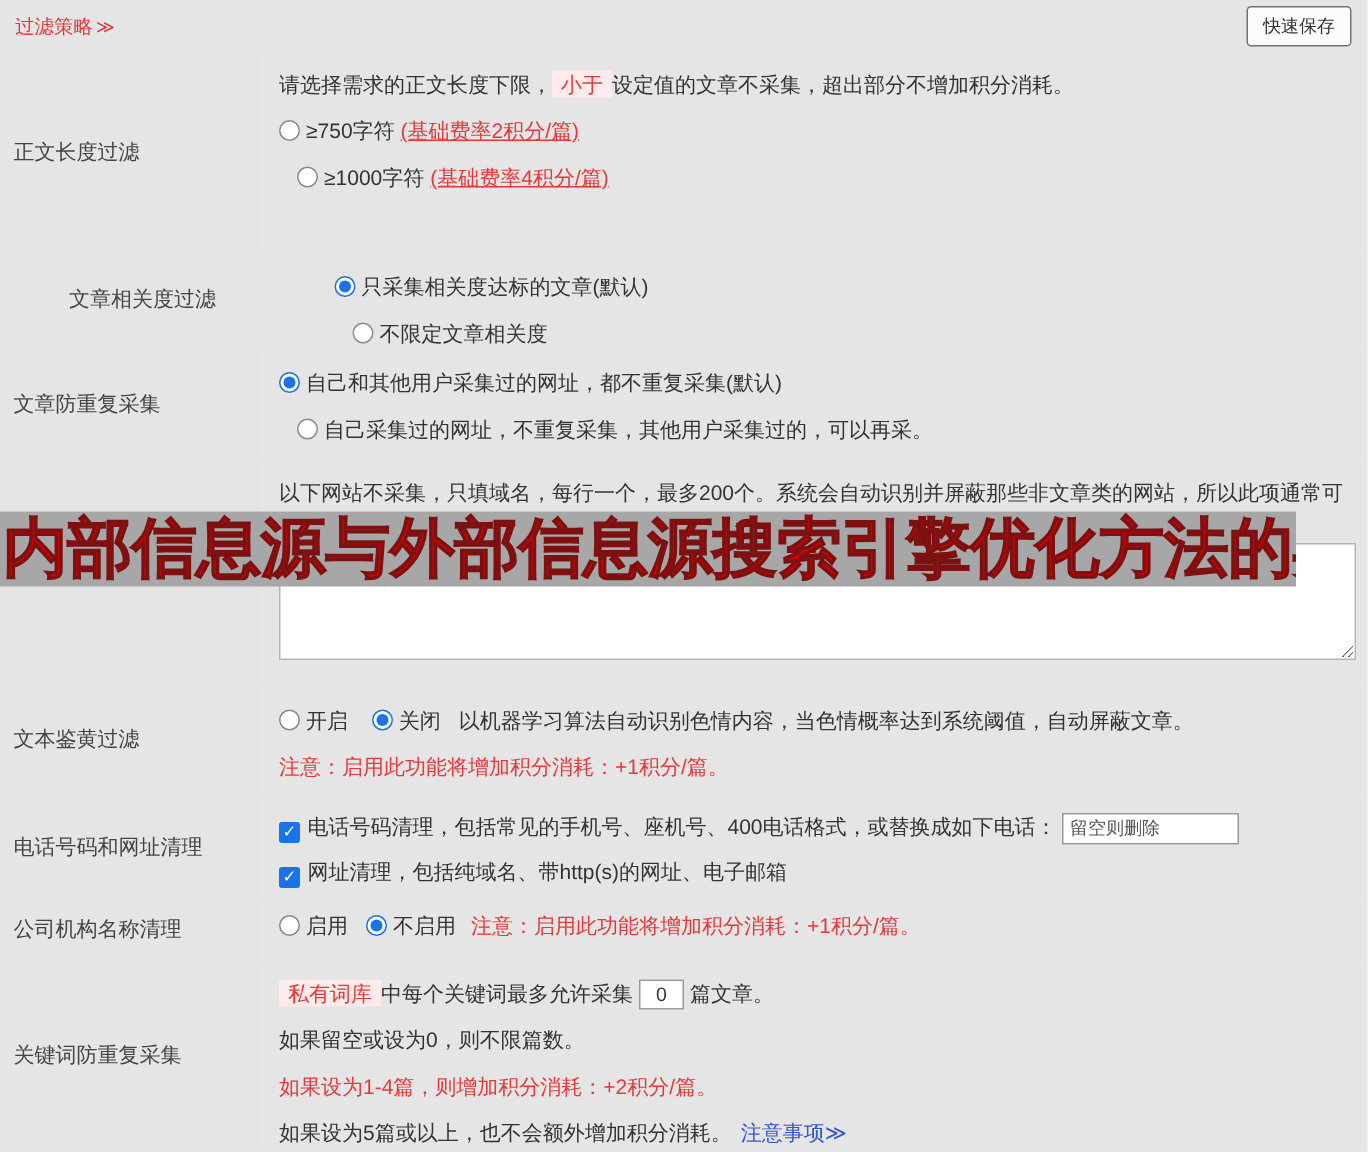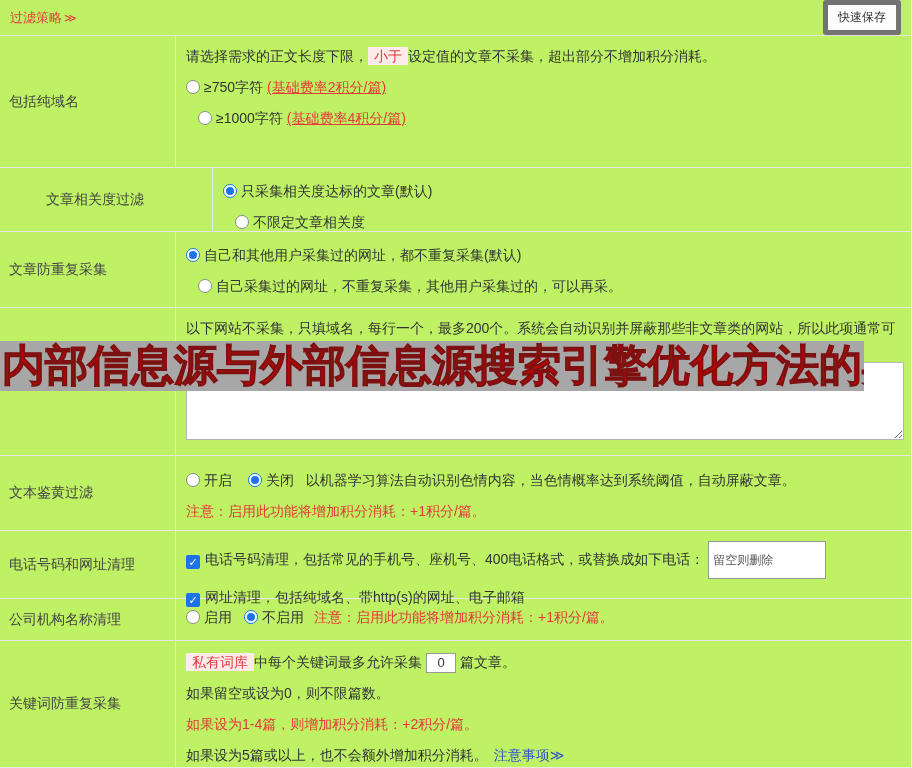--- a/index.html
+++ b/index.html
@@ -1,25 +1,25 @@
 <!DOCTYPE html>
 <html><head>
 <meta charset="utf-8">
 <style>
   * { margin:0; padding:0; box-sizing:border-box; }
   body { background:#fff; font-family:"Liberation Sans","DejaVu Sans",sans-serif; }
-  .page { position:relative; width:912px; height:768px; background:#bef264; overflow:hidden;
+  .page { position:relative; width:912px; height:768px; background:#e5e5e5; overflow:hidden;
           border-right:1px solid #eee; color:#333; font-size:14px; }
 
   
   .topbar { height:36px; display:flex; align-items:center; justify-content:space-between;
             padding:0 10px; border-bottom:1px solid #e3e3e3; }
   .crumb { color:#e4393c; font-size:13px; cursor:pointer; }
   .crumb .chev { font-size:12px; margin-left:2px; }
-  .save-btn { background:#fcfcfc; border:5px solid #737373; border-radius:3px; padding:4px 10px;
+  .save-btn { background:#fcfcfc; border:1px solid #737373; border-radius:3px; padding:4px 10px;
               font-size:12px; color:#333; cursor:pointer; font-family:inherit; }
 
   
   .row { display:flex; border-bottom:1px solid #e8e8e8; width:100%; }
   .cell-label { width:176px; flex:0 0 176px; border-right:1px solid #e8e8e8;
                 display:flex; align-items:center; padding-left:9px; color:#444; font-size:14px; }
   .cell-content { flex:1; padding:10px 8px 6px 10px; line-height:20px; }
 
   .line { margin-bottom:11px; }
   .line:last-child { margin-bottom:0; }
@@ -35,21 +35,21 @@
            margin-right:5px; }
   .checkbox::after { content:"✓"; }
   .opt { cursor:pointer; }
   .opt + .opt { margin-left:12px; }
 
   .hl { color:#e4393c; background:#fdeaea; padding:1px 6px; margin:0 0; }
   .fee { color:#e4393c; text-decoration:underline; margin-left:4px; }
   .note { color:#e4393c; }
   .link { color:#3355cc; cursor:pointer; margin-left:6px; }
 
-  .phone-input { width:118px; height:21px; border:1px solid #999; font-size:12px; padding:18px 4px;
+  .phone-input { width:118px; height:21px; border:1px solid #999; font-size:12px; padding:1px 4px;
                  color:#555; margin-left:4px; font-family:inherit; }
   .phone-input::placeholder { color:#555; opacity:1; }
   .num-input { width:30px; height:20px; border:1px solid #999; text-align:center; font-size:13px;
                color:#333; margin:0 4px; font-family:inherit; }
   .blacklist-textarea { display:block; width:718px; height:78px; border:1px solid #b5b5b5;
                margin-top:4px; resize:both; font-family:inherit; }
 
   
   .r-length   { height:132px; }
   .r-relevance{ height:64px;padding-left:37px;  }
@@ -77,21 +77,21 @@
 <div class="page">
 
   <div class="topbar">
     <div class="crumb">
       <span>过滤策略</span><span class="chev">≫</span>
     </div>
     <button class="save-btn">快速保存</button>
   </div>
 
   <div class="row r-length">
-    <div class="cell-label">包括纯域名</div>
+    <div class="cell-label">正文长度过滤</div>
     <div class="cell-content">
       <div class="line">
         <span>请选择需求的正文长度下限，</span><span class="hl">小于</span><span>设定值的文章不采集，超出部分不增加积分消耗。</span>
       </div>
       <div class="line opt">
         <span class="radio"></span><span>≥750字符</span><span class="fee">(基础费率2积分/篇)</span>
       </div>
       <div class="line opt">
         <span class="radio"></span><span>≥1000字符</span><span class="fee">(基础费率4积分/篇)</span>
       </div>

